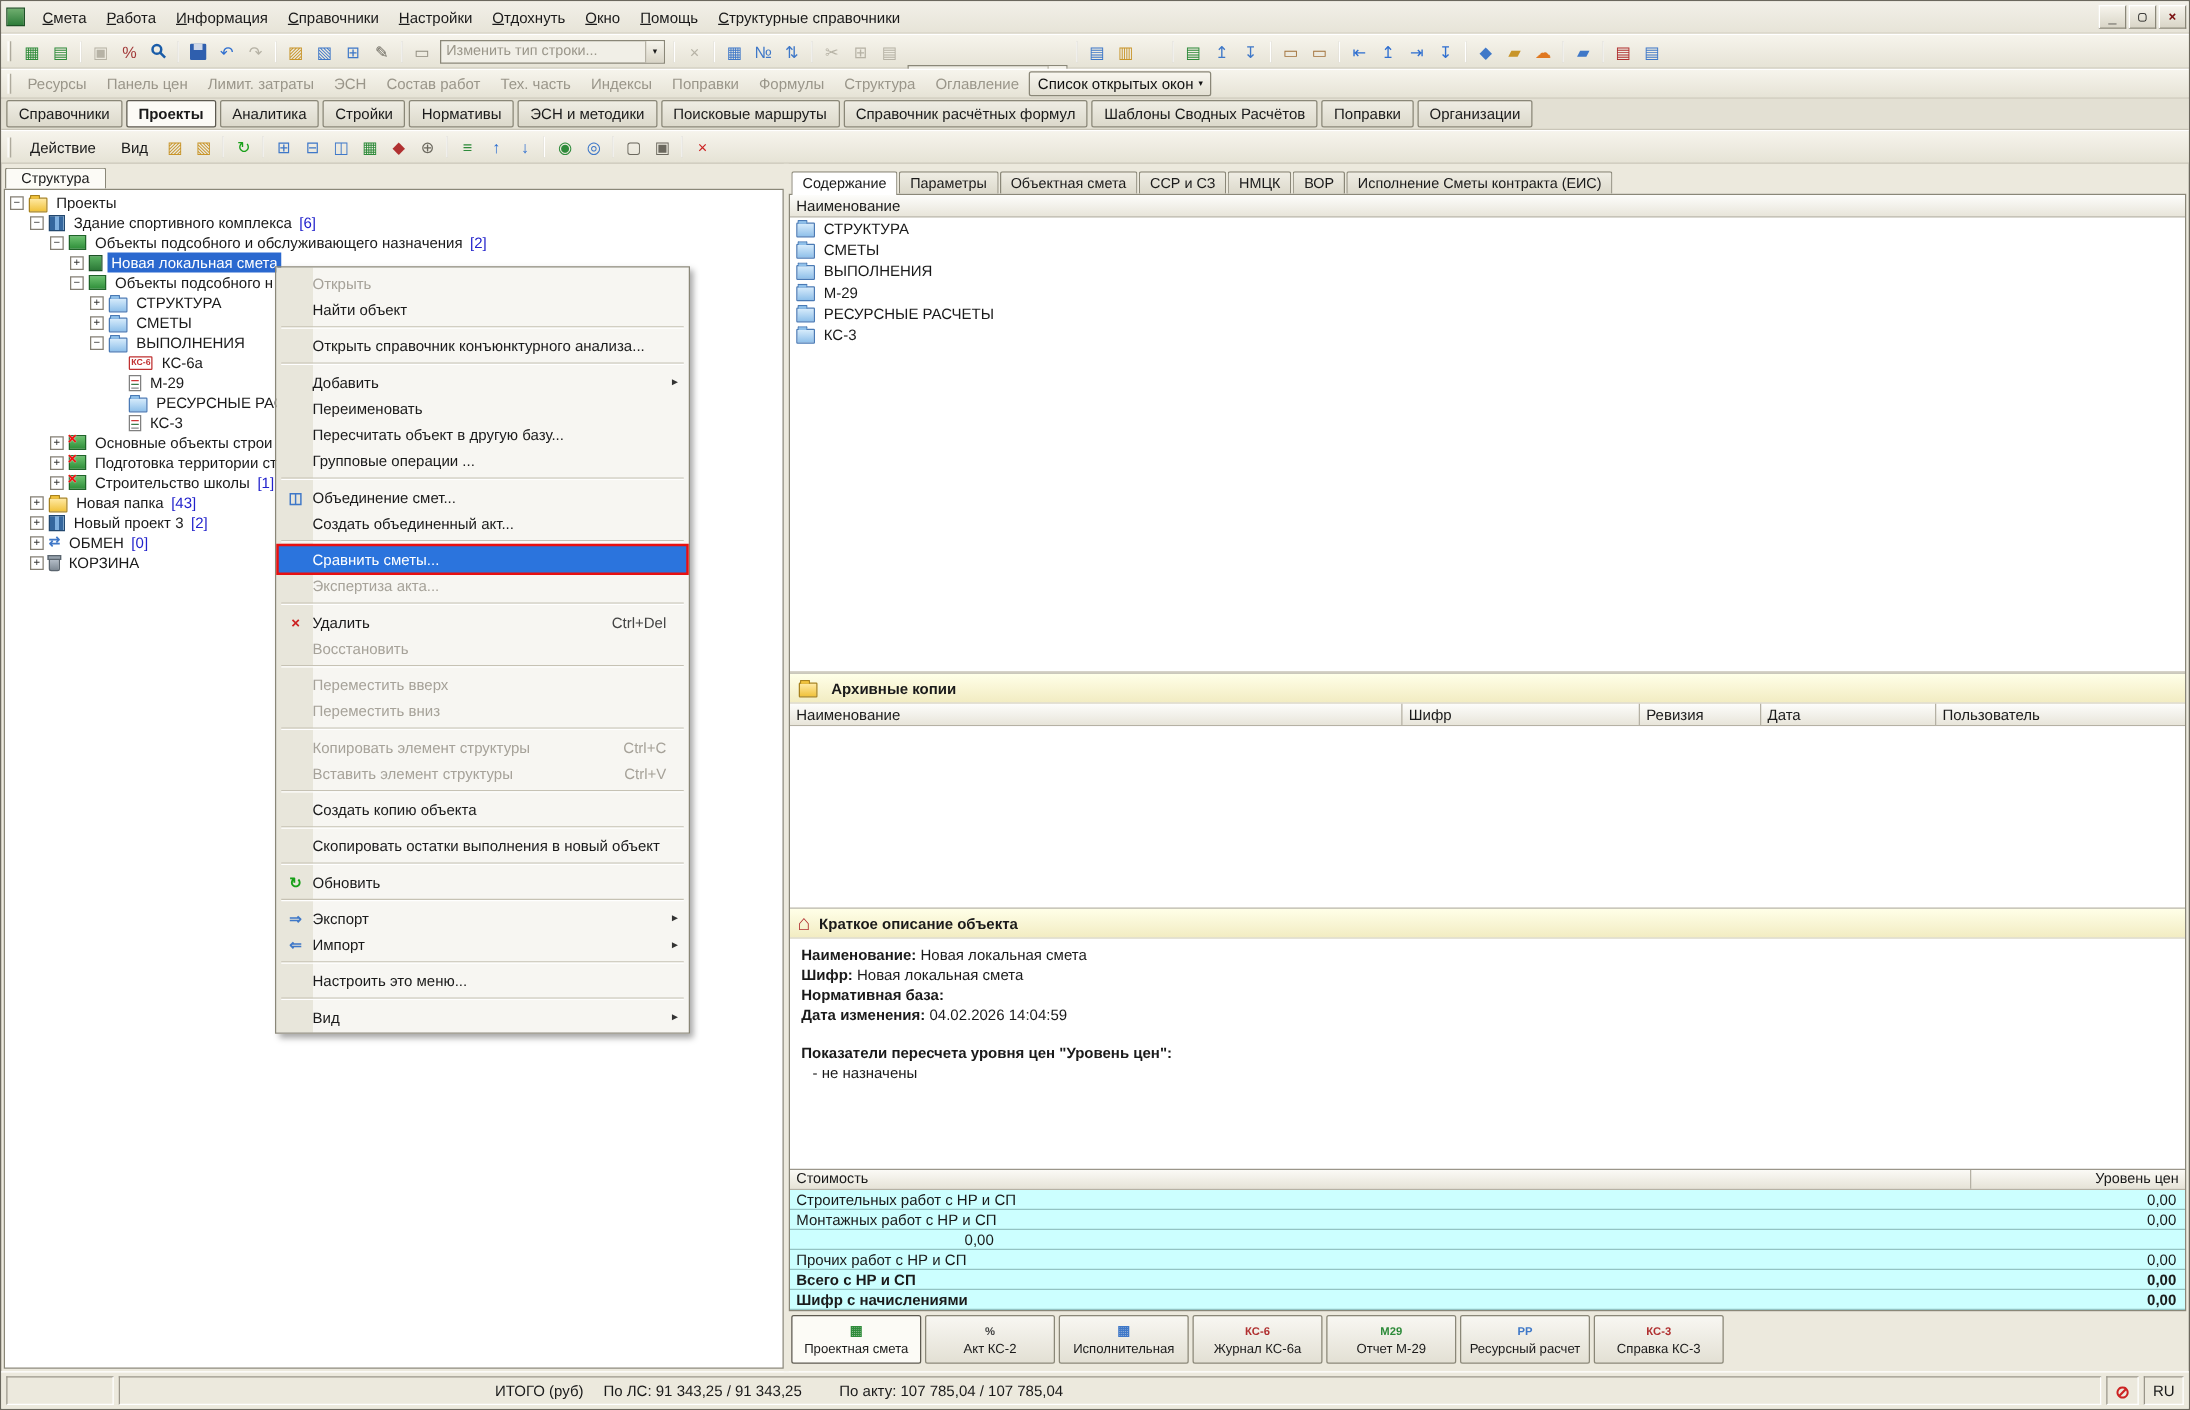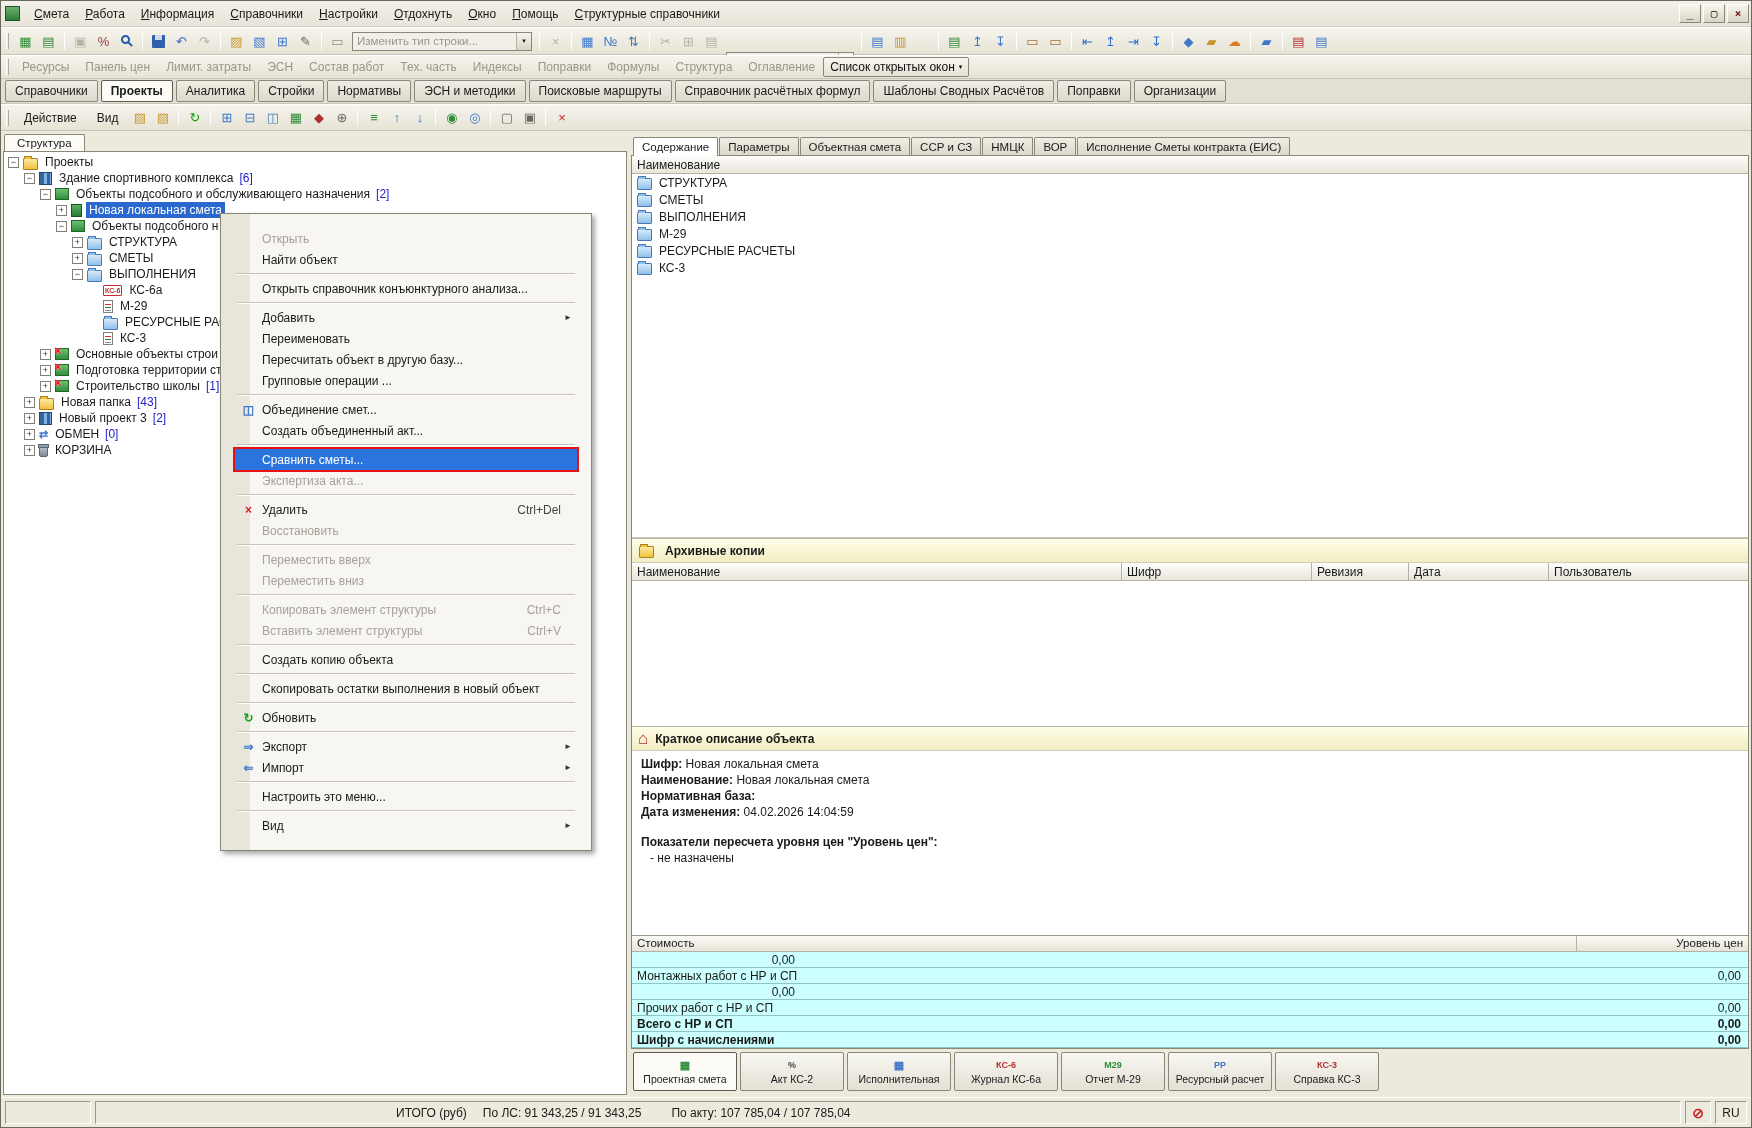--- a/index.html
+++ b/index.html
@@ -126,21 +126,21 @@
   .scell { border:1px solid; border-color:#9a968a #fff #fff #9a968a; display:flex; align-items:center; }
   .s1 { width:86px; }
   .s2 { flex:1; }
   .st-total { margin-left:300px; }
   .st-ls { margin-left:16px; }
   .st-act { margin-left:30px; }
   .sico { width:26px; justify-content:center; color:#cc2222; font-weight:bold; font-size:14px; }
   .slang { width:32px; justify-content:center; }
 
   
-  .cmenu { position:absolute; left:219px; top:212px; width:372px; padding:14px; background:linear-gradient(90deg,#e8e6db 0 29px,#f7f6f2 29px); border:1px solid #8a8778; box-shadow:3px 3px 5px rgba(0,0,0,.35); z-index:50; }
+  .cmenu { position:absolute; left:219px; top:212px; width:332px; padding:2px; background:linear-gradient(90deg,#e8e6db 0 29px,#f7f6f2 29px); border:1px solid #8a8778; box-shadow:3px 3px 5px rgba(0,0,0,.35); z-index:50; }
   .mi { height:21px; display:flex; align-items:center; position:relative; padding-right:16px; }
   .mi .gut { width:27px; flex:0 0 auto; text-align:center; font-size:12px; font-weight:bold; }
   .mi .lbl { white-space:nowrap; }
   .mi .sc { margin-left:auto; color:#444; }
   .mi.disabled .lbl, .mi.disabled .sc { color:#a6a299; }
   .mi .subarr { position:absolute; right:5px; font-size:8px; color:#333; }
   .mi.sel { background:#2b74dd; color:#fff; box-shadow:0 0 0 2px #e81010; }
   .mi.sel .lbl { color:#fff; }
   .msep { border-top:1px solid #c6c2b4; border-bottom:1px solid #fff; margin:3px 2px; }
 </style>
@@ -592,35 +592,36 @@
             <div class="acol">Дата</div>
             <div class="acol">Пользователь</div>
           </div>
         <div class="arch-empty"></div>
 
         <div class="sec-head">
           <span class="house-icon">⌂</span>
           <span>Краткое описание объекта</span>
         </div>
         <div class="desc-body" id="descbody">
+            <div class="dline"><b>Наименование:</b> Новая локальная смета</div>
             <div class="dline"><b>Шифр:</b> Новая локальная смета</div>
-            <div class="dline"><b>Наименование:</b> Новая локальная смета</div>
             <div class="dline"><b>Нормативная база:</b></div>
             <div class="dline"><b>Дата изменения:</b> 04.02.2026 14:04:59</div>
             <div class="dline gap"><b>Показатели пересчета уровня цен "Уровень цен":</b></div>
             <div class="dline dnote">- не назначены</div>
           </div>
 
         <div class="cost">
           <div class="cost-head">
             <div class="ch-l">Стоимость</div>
             <div class="ch-r">Уровень цен</div>
           </div>
           <div id="costrows">
               <div class="costrow">
+                <span class="cl">Строительных работ с НР и СП</span>
                 <span class="cv">0,00</span>
               </div>
               <div class="costrow">
                 <span class="cl">Монтажных работ с НР и СП</span>
                 <span class="cv">0,00</span>
               </div>
               <div class="costrow">
                 <span class="cv">0,00</span>
               </div>
               <div class="costrow">

